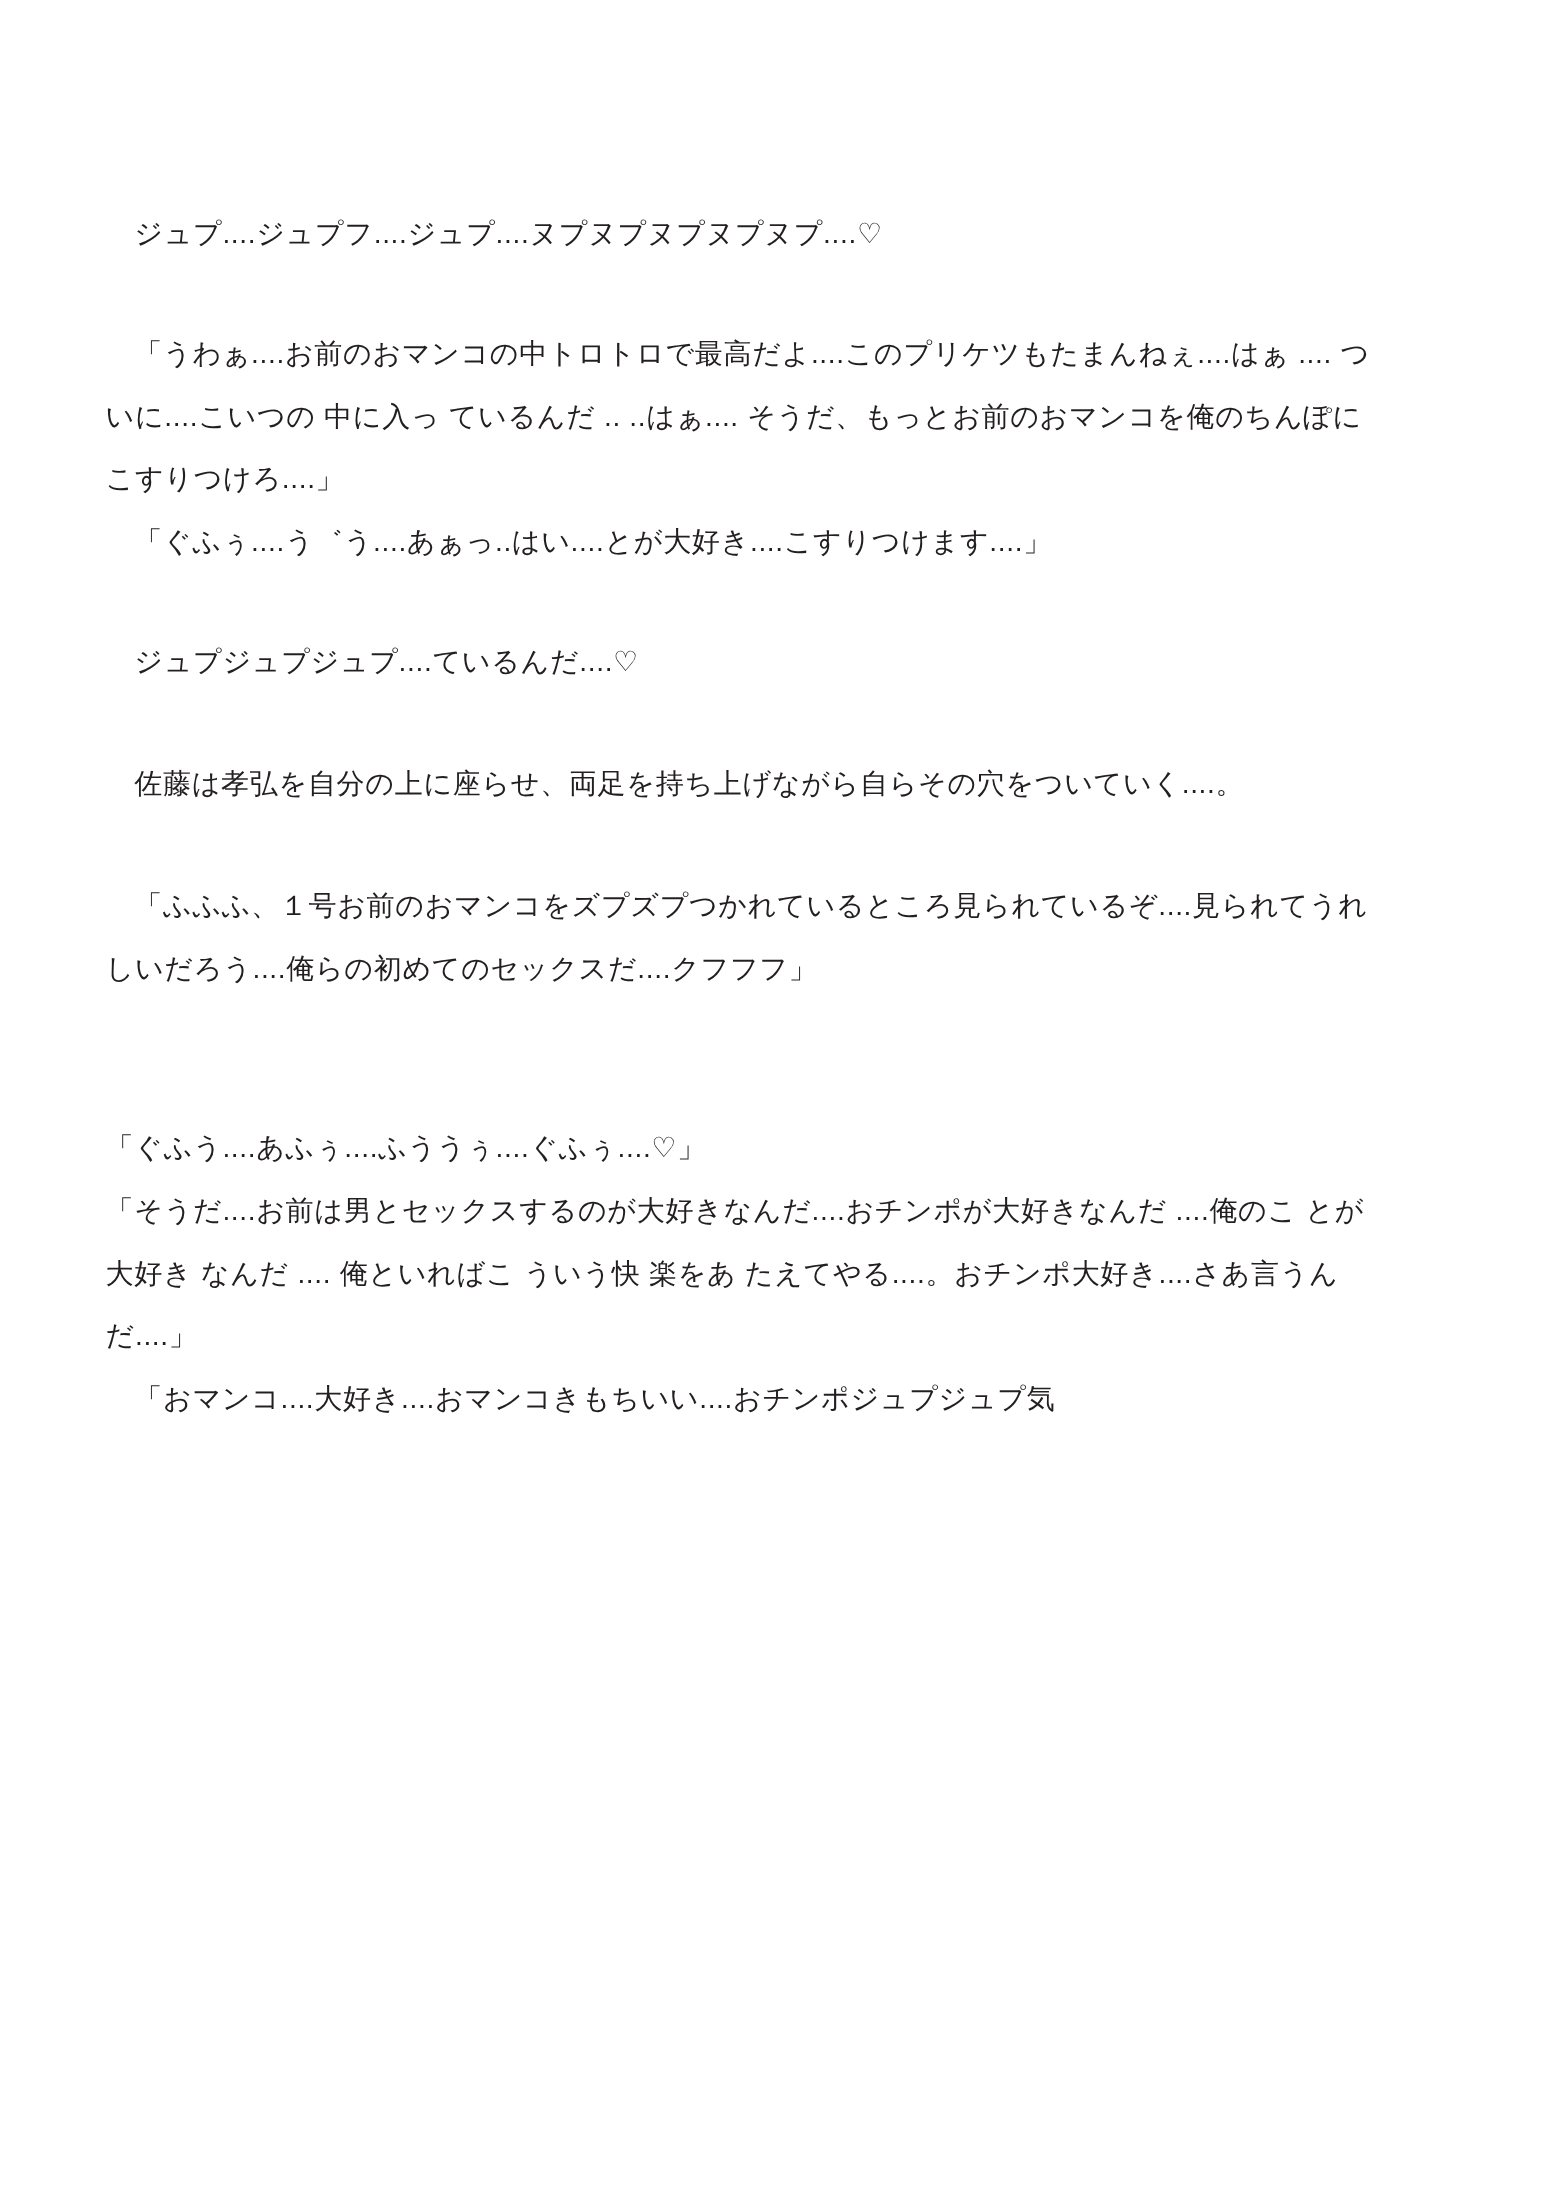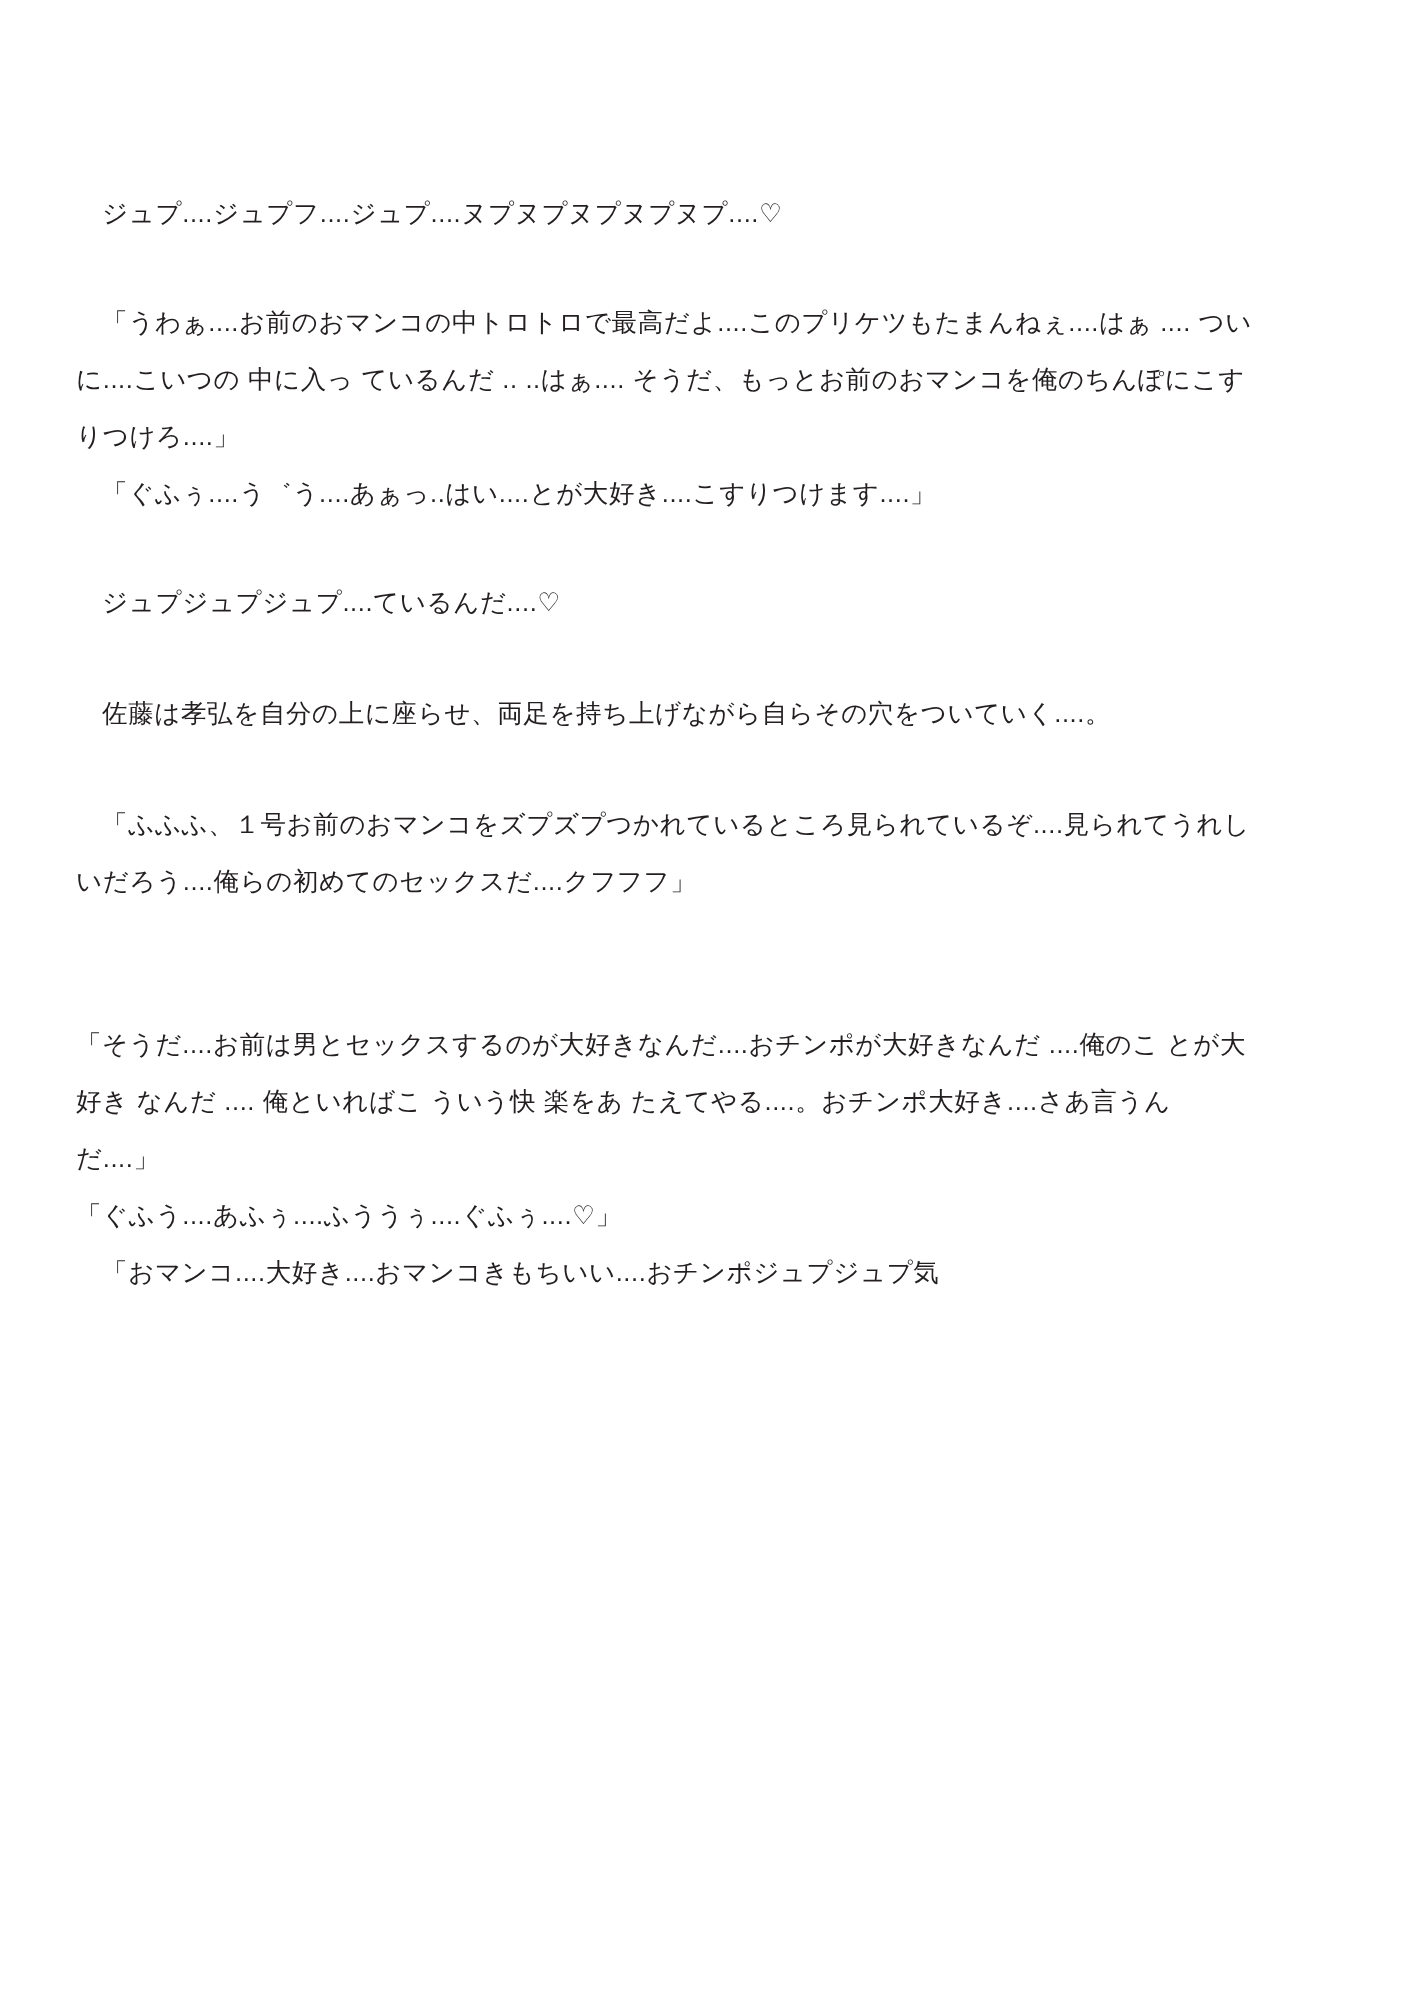--- a/index.html
+++ b/index.html
@@ -12,21 +12,21 @@
     height: 2000px;
     font-family: "Liberation Sans", "DejaVu Sans", sans-serif;
     color: #231f20;
   }
   .page {
     position: relative;
     width: 1414px;
     height: 2000px;
     background: #ffffff;
     box-sizing: border-box;
-    padding: 185px 160px 0 76px;
+    padding: 185px 160px 0 96px;
   }
   .body-text {
     font-size: 25.5px;
     line-height: 57px;
     letter-spacing: 0.6px;
     color: #231f20;
   }
   .para {
     margin: 0;
     white-space: pre-wrap;
@@ -51,18 +51,18 @@
     <div class="gap-lg"></div>
 
     <p class="para">　佐藤は孝弘を自分の上に座らせ、両足を持ち上げながら自らその穴をついていく....。</p>
     <div class="gap-lg"></div>
 
     <p class="para">　「ふふふ、１号お前のおマンコをズプズプつかれているところ見られているぞ....見られてうれしいだろう....俺らの初めてのセックスだ....クフフフ」</p>
     <div class="gap-lg"></div>
 
     <div class="gap-md"></div>
 
+    <p class="para">「ぐふう....あふぅ....ふううぅ....ぐふぅ....♡」</p>
     <p class="para">「そうだ....お前は男とセックスするのが大好きなんだ....おチンポが大好きなんだ ....俺のこ とが大好き なんだ .... 俺といればこ ういう快 楽をあ たえてやる....。おチンポ大好き....さあ言うんだ....」</p>
-    <p class="para">「ぐふう....あふぅ....ふううぅ....ぐふぅ....♡」</p>
     <p class="para">　「おマンコ....大好き....おマンコきもちいい....おチンポジュプジュプ気</p>
 
   </div>
 </div>
 
 </body></html>

